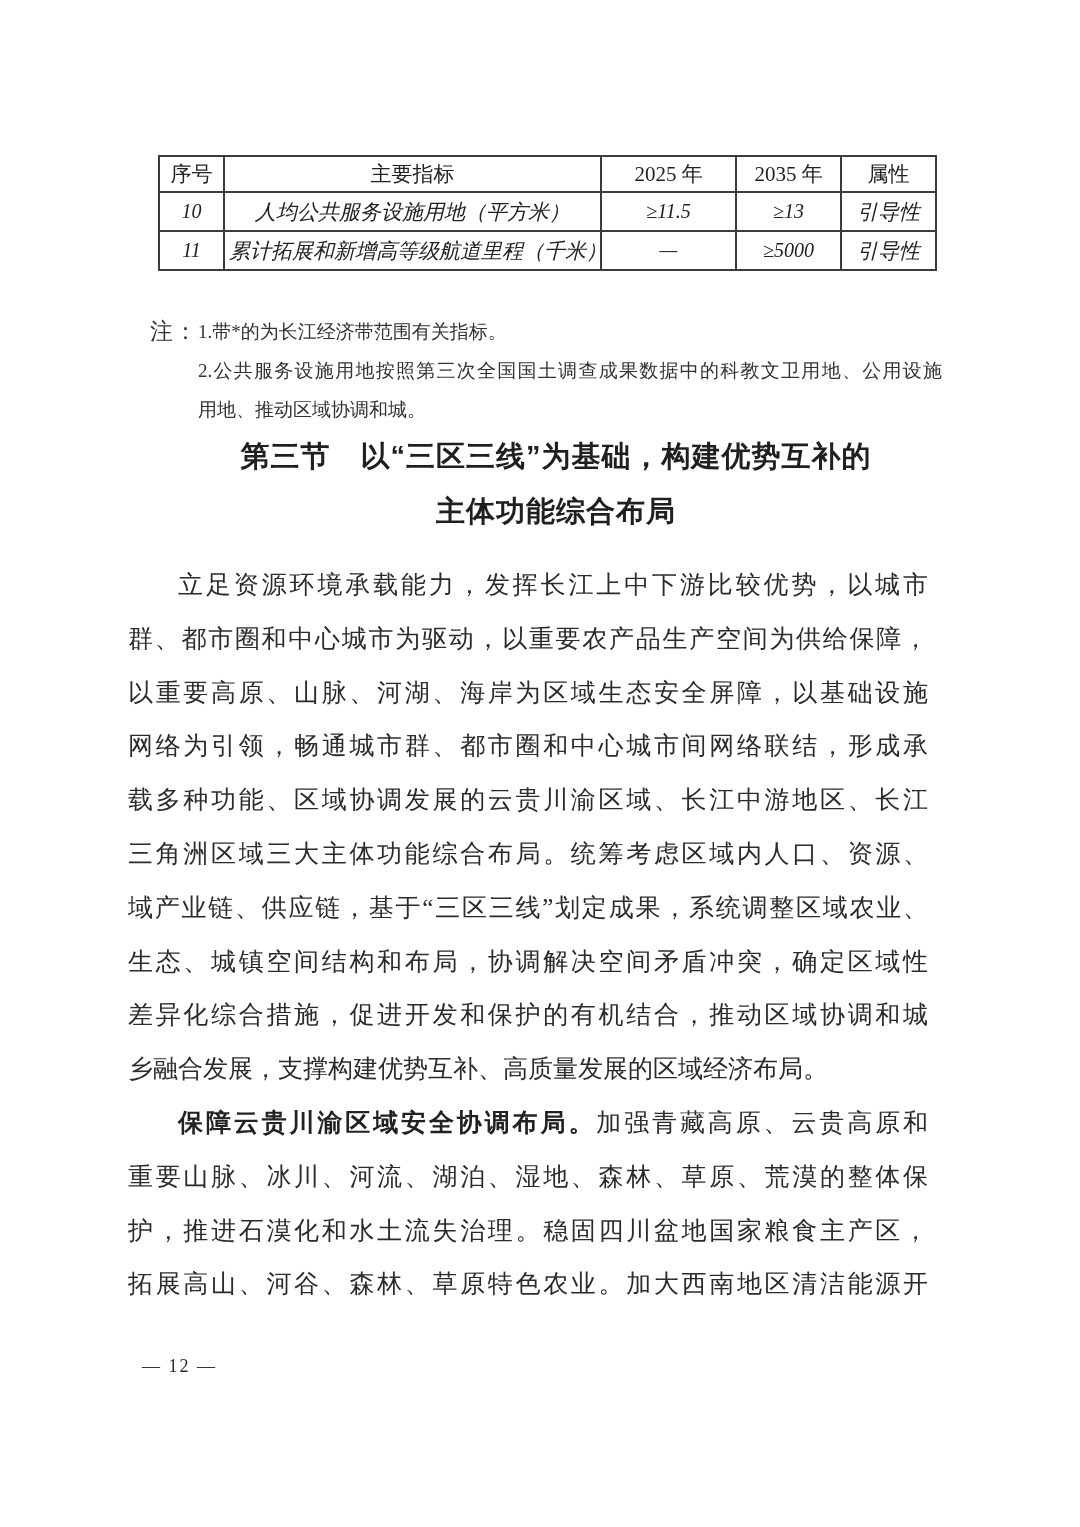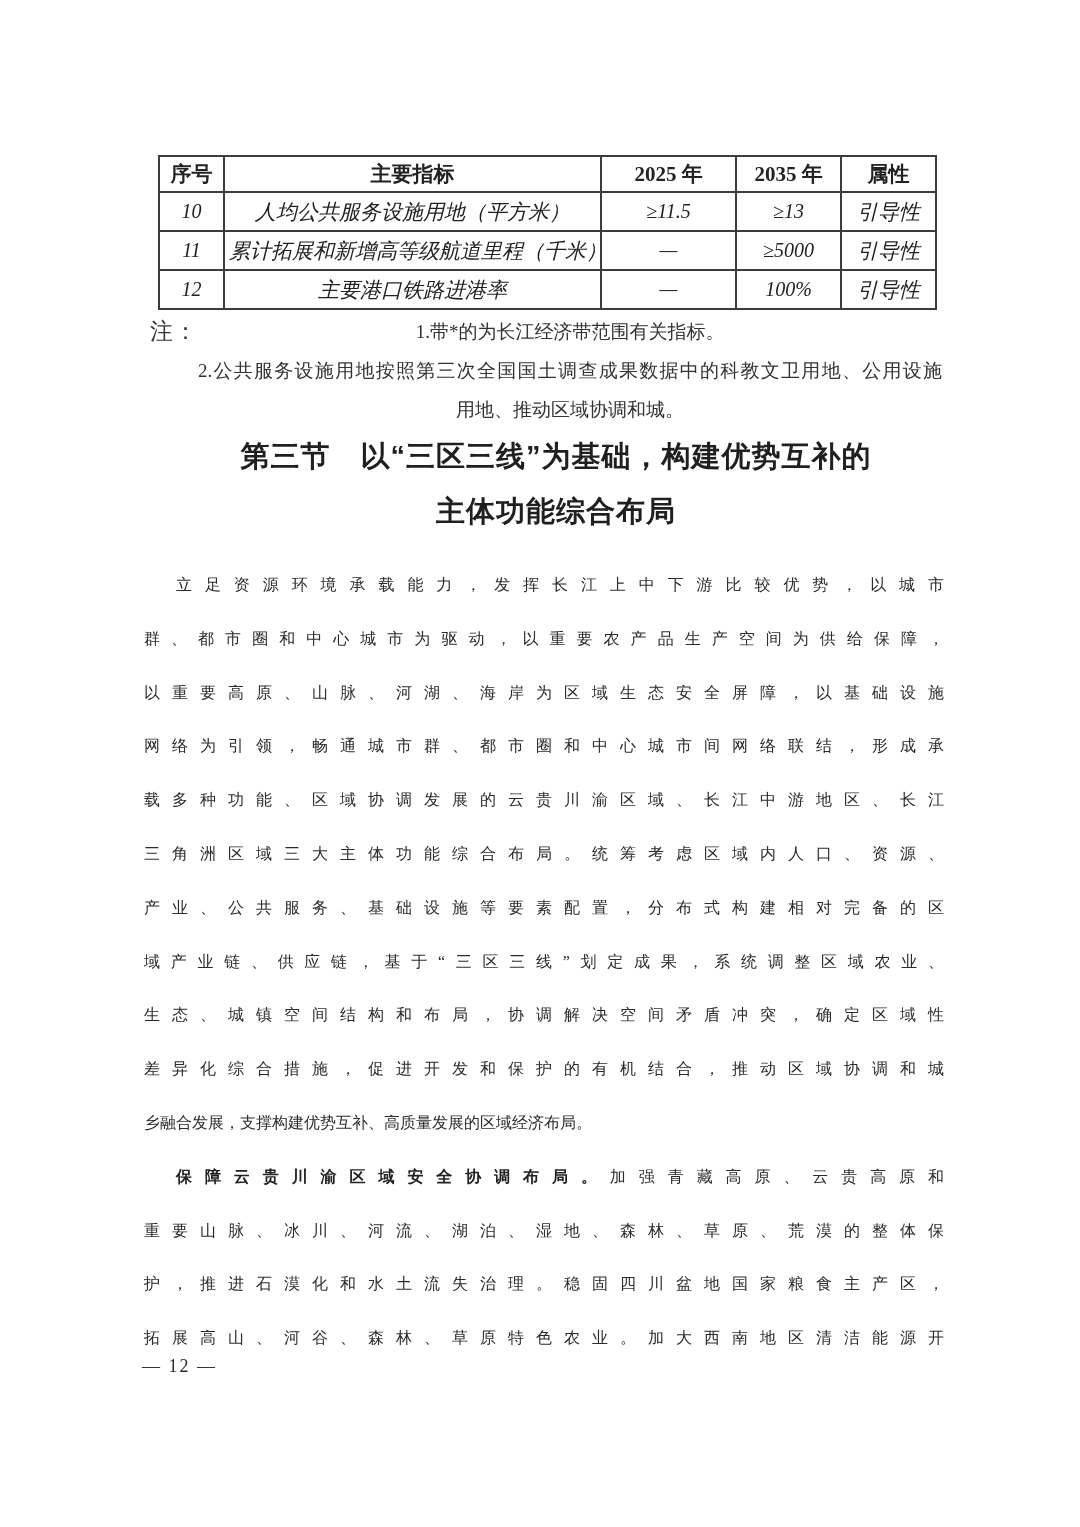--- a/index.html
+++ b/index.html
@@ -23,55 +23,55 @@
     font-size: 21px;
     color: #222222;
   }
   table.indicators th, table.indicators td {
     border: 2px solid #3c3c3c;
     padding: 0 4px;
     vertical-align: middle;
     overflow: hidden;
     white-space: nowrap;
   }
-  table.indicators th { font-weight: bold; height: 34px; text-align: center; }
+  table.indicators th { font-weight: normal; height: 34px; text-align: center; }
   table.indicators td { height: 37px; text-align: center; font-style: italic; }
   td.ind-name { text-align: left; padding-left: 14px; margin-left: 16px; }
   .num { font-family: "Liberation Serif", "DejaVu Serif", serif; font-size: 20px; }
 
   
   .notes {
     position: absolute; left: 150px; top: 312px; width: 792px;
     display: flex; align-items: flex-start;
     color: #333333;
   }
   .notes-label {
     flex: 0 0 46px;
     font-size: 23px;
     line-height: 39px;
     letter-spacing: 1px;
   }
   .notes-body { flex: 1 1 auto; font-size: 19px; line-height: 39px; }
-  .note-line { height: 39px; overflow: hidden; text-align: center; }
+  .note-line { height: 39px; overflow: hidden; }
   .note-just { text-align: justify; text-align-last: justify; text-justify: inter-character; }
 
   
   .heading {
     position: absolute; left: 16px; width: 1080px; text-align: center;
     font-family: "Liberation Sans", "DejaVu Sans", sans-serif;
     font-weight: bold; font-size: 29px; color: #1f1f1f;
     letter-spacing: 1px;
   }
   .heading-1 { top: 437px; }
   .heading-2 { top: 492px; }
 
   
   .body-text {
-    position: absolute; left: 144px; top: 558px; width: 800px;
-    font-size: 16px; color: #2b2b2b;
+    position: absolute; left: 128px; top: 558px; width: 800px;
+    font-size: 25px; color: #2b2b2b;
   }
   .bl {
     height: 53.8px; line-height: 53.8px;
     text-align: justify; text-align-last: justify; text-justify: inter-character;
     overflow: hidden;
   }
   .bl-end { text-align-last: left; }
   .indent { text-indent: 2em; }
   .bold-lead { font-weight: bold; color: #222222; }
 
@@ -112,27 +112,20 @@
           <td class="num">≥13</td>
           <td>引导性</td>
         </tr>
         <tr>
           <td class="num">11</td>
           <td class="ind-name">累计拓展和新增高等级航道里程（千米）</td>
           <td class="num">—</td>
           <td class="num">≥5000</td>
           <td>引导性</td>
         </tr>
-        <tr>
-          <td class="num">12</td>
-          <td class="ind-name">主要港口铁路进港率</td>
-          <td class="num">—</td>
-          <td class="num">100%</td>
-          <td>引导性</td>
-        </tr>
       </tbody>
     </table>
   </div>
 
   <div class="notes">
     <div class="notes-label">注：</div>
     <div class="notes-body">
       <div class="note-line">1.带*的为长江经济带范围有关指标。</div>
       <div class="note-line note-just">2.公共服务设施用地按照第三次全国国土调查成果数据中的科教文卫用地、公用设施</div>
       <div class="note-line">用地、推动区域协调和城。</div>
@@ -142,21 +135,20 @@
   <div class="heading heading-1">第三节　以“三区三线”为基础，构建优势互补的</div>
   <div class="heading heading-2">主体功能综合布局</div>
 
   <div class="body-text">
     <div class="bl indent">立足资源环境承载能力，发挥长江上中下游比较优势，以城市</div>
     <div class="bl">群、都市圈和中心城市为驱动，以重要农产品生产空间为供给保障，</div>
     <div class="bl">以重要高原、山脉、河湖、海岸为区域生态安全屏障，以基础设施</div>
     <div class="bl">网络为引领，畅通城市群、都市圈和中心城市间网络联结，形成承</div>
     <div class="bl">载多种功能、区域协调发展的云贵川渝区域、长江中游地区、长江</div>
     <div class="bl">三角洲区域三大主体功能综合布局。统筹考虑区域内人口、资源、</div>
-    <div class="bl">产业、公共服务、基础设施等要素配置，分布式构建相对完备的区</div>
     <div class="bl">域产业链、供应链，基于“三区三线”划定成果，系统调整区域农业、</div>
     <div class="bl">生态、城镇空间结构和布局，协调解决空间矛盾冲突，确定区域性</div>
     <div class="bl">差异化综合措施，促进开发和保护的有机结合，推动区域协调和城</div>
     <div class="bl bl-end">乡融合发展，支撑构建优势互补、高质量发展的区域经济布局。</div>
 
     <div class="bl indent"><span class="bold-lead">保障云贵川渝区域安全协调布局。</span><span>加强青藏高原、云贵高原和</span></div>
     <div class="bl">重要山脉、冰川、河流、湖泊、湿地、森林、草原、荒漠的整体保</div>
     <div class="bl">护，推进石漠化和水土流失治理。稳固四川盆地国家粮食主产区，</div>
     <div class="bl">拓展高山、河谷、森林、草原特色农业。加大西南地区清洁能源开</div>
   </div>

